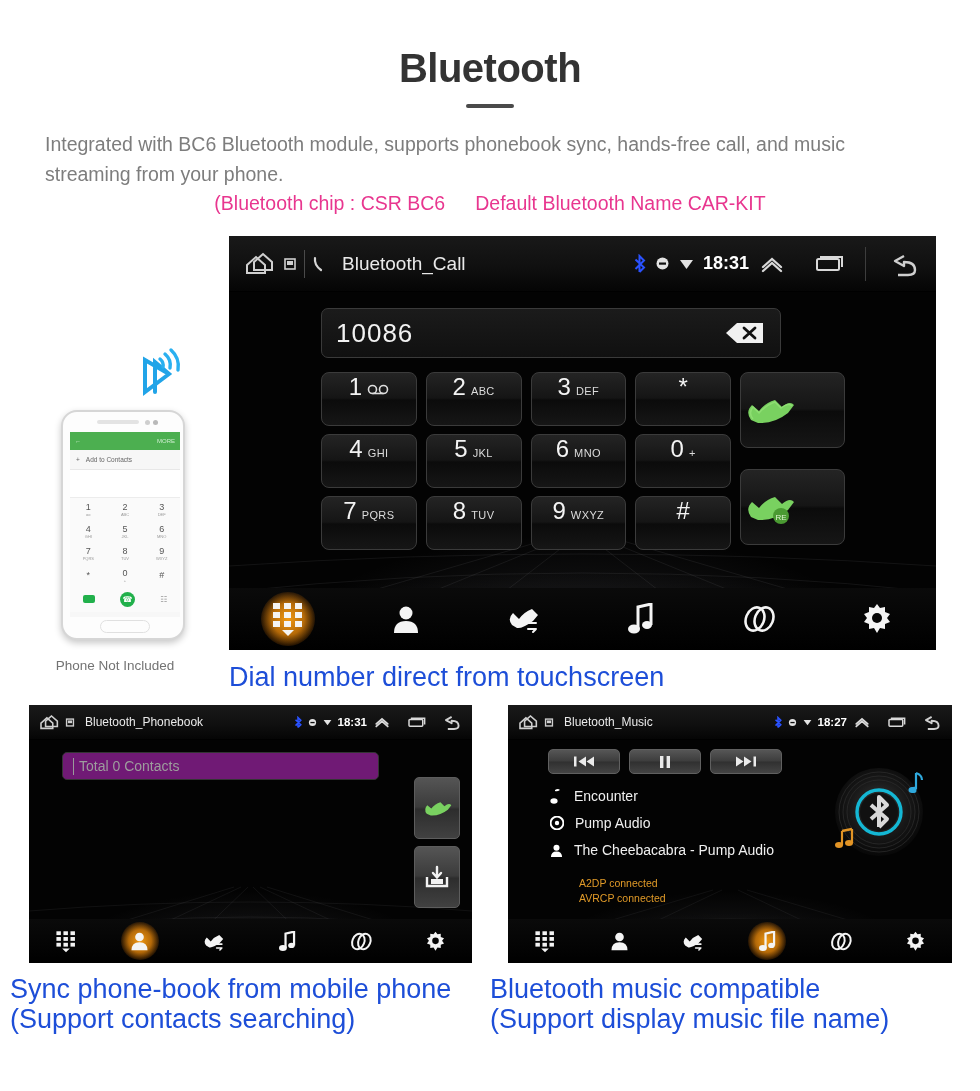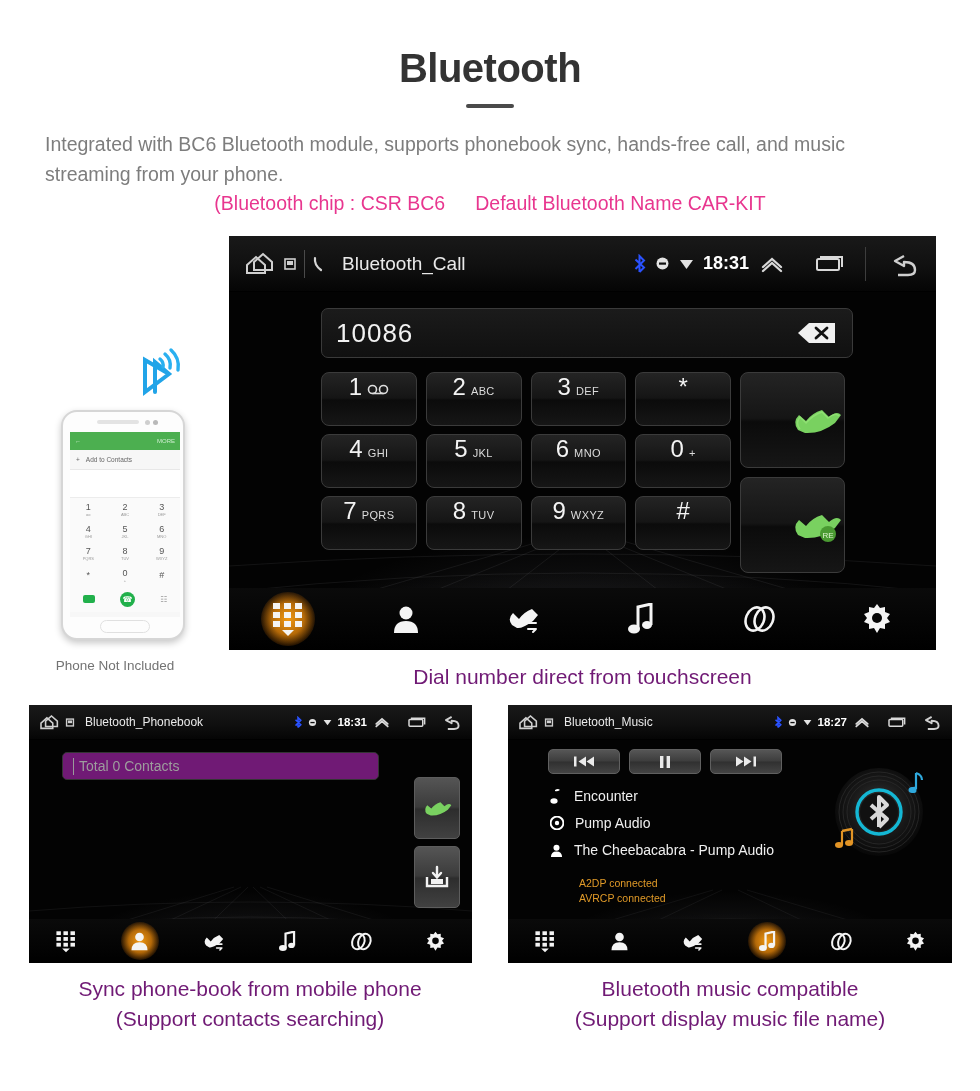--- a/index.html
+++ b/index.html
@@ -115,21 +115,21 @@
   .nav-item svg { position:relative; z-index:2; }
 
   
   #dialer { left:229px; top:236px; width:707px; height:414px; }
   #dialer .statusbar { height:56px; padding:11px 14px; }
   #dialer .sb-title { font-size:19px; margin-left:14px; }
   #dialer .sb-right { gap:9px; }
   #dialer .sb-time { font-size:18px; }
 
   .numfield {
-    position:absolute; left:92px; top:72px; width:532px; height:50px;
+    position:absolute; left:92px; top:72px; width:460px; height:50px;
     background:linear-gradient(#1b1b1b,#101010);
     border:1px solid #3a3a3a; border-radius:7px;
     display:flex; align-items:center; padding:0 14px;
   }
   .numfield .num { color:#f2f2f2; font-size:26px; letter-spacing:1px; }
   .numfield .bksp { margin-left:auto; }
 
   .keypad { position:absolute; left:92px; top:136px; width:524px; }
   .kp-grid { display:grid; grid-template-columns:repeat(4,1fr); gap:8px 9px; width:410px; }
   .key {
@@ -138,25 +138,25 @@
     border:1px solid #3b3b3b;
     display:flex; align-items:baseline; justify-content:center; gap:5px;
     color:#f4f4f4;
   }
   .key .d { font-size:24px; }
   .key .l { font-size:11px; color:#dcdcdc; letter-spacing:.4px; }
   .key .vm { display:inline-flex; align-items:center; gap:1px; }
 
   .callcol { position:absolute; left:419px; top:0; width:105px; }
   .callbtn {
-    height:96px; border-radius:8px;
+    height:76px; border-radius:8px;
     background:linear-gradient(#242424 0%,#151515 48%,#0b0b0b 52%,#161616 100%);
     border:1px solid #3b3b3b;
-    display:flex; align-items:center; justify-content:flex-end;
-    margin-bottom:9px;
+    display:flex; align-items:center; justify-content:flex-start;
+    margin-bottom:21px;
   }
 
   #dialer .navbar { height:62px; }
   #dialer .nav-item { width:118px; height:62px; }
 
   
   #phonebook { left:29px; top:705px; width:443px; height:258px; }
   #phonebook .statusbar { height:35px; padding:0 9px; }
   #phonebook .sb-title { font-size:12px; margin-left:10px; }
   #phonebook .sb-right { gap:6px; }
@@ -197,22 +197,22 @@
   .trow { display:flex; align-items:center; gap:11px; margin-bottom:11px; }
   .trow .tlabel { color:#f0f0f0; font-size:14px; }
   .tstatus { color:#e09a28; font-size:10.5px; line-height:14.5px; margin-left:29px; }
   .disc { position:absolute; right:18px; top:52px; width:110px; height:110px; }
   #music .navbar { height:44px; }
   #music .nav-item { width:73px; height:44px; }
   #music .nav-item.active::before { width:38px; height:38px; }
 
   
   .cap {
-    position:absolute; text-align:center; color:#701a75;
-    font-size:21px; line-height:30px;
+    position:absolute; text-align:left; color:#1d4ed8;
+    font-size:27px; line-height:30px;
   }
   #cap-dialer { left:229px; top:662px; width:707px; }
   #cap-phonebook { left:10px; top:974px; width:480px; }
   #cap-music { left:490px; top:974px; width:480px; }
 </style>
 </head>
 <body>
 
 <div class="page">
 

